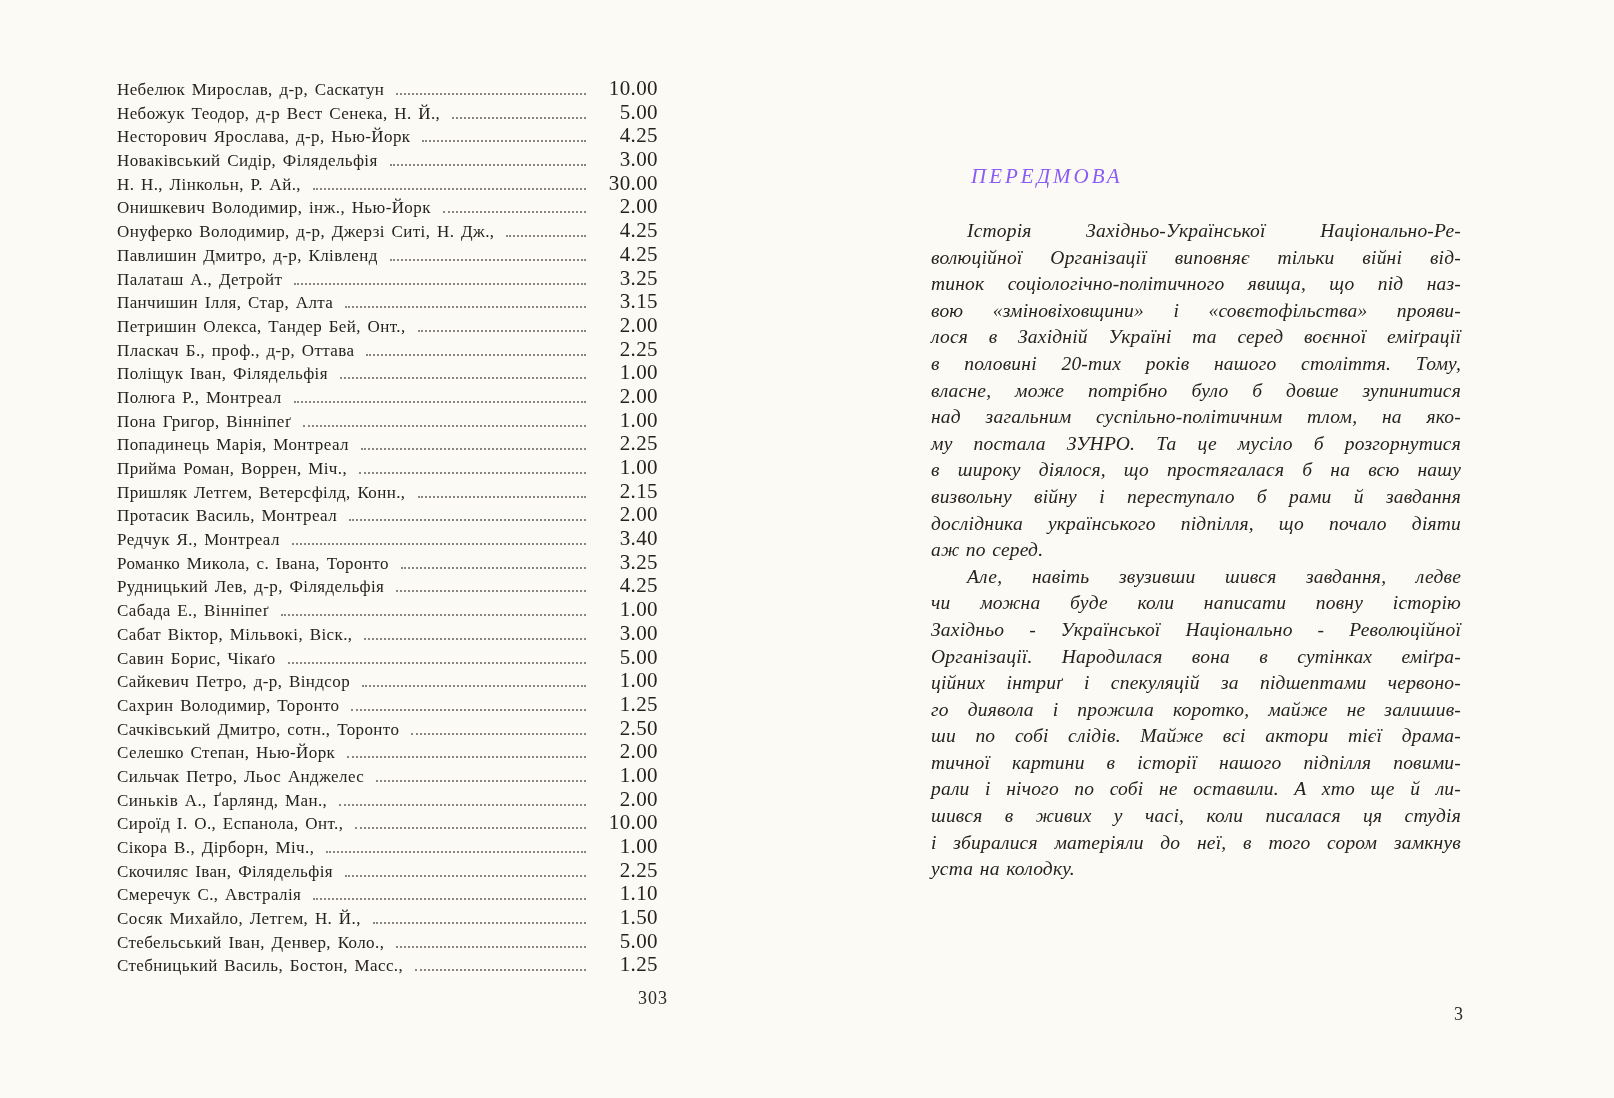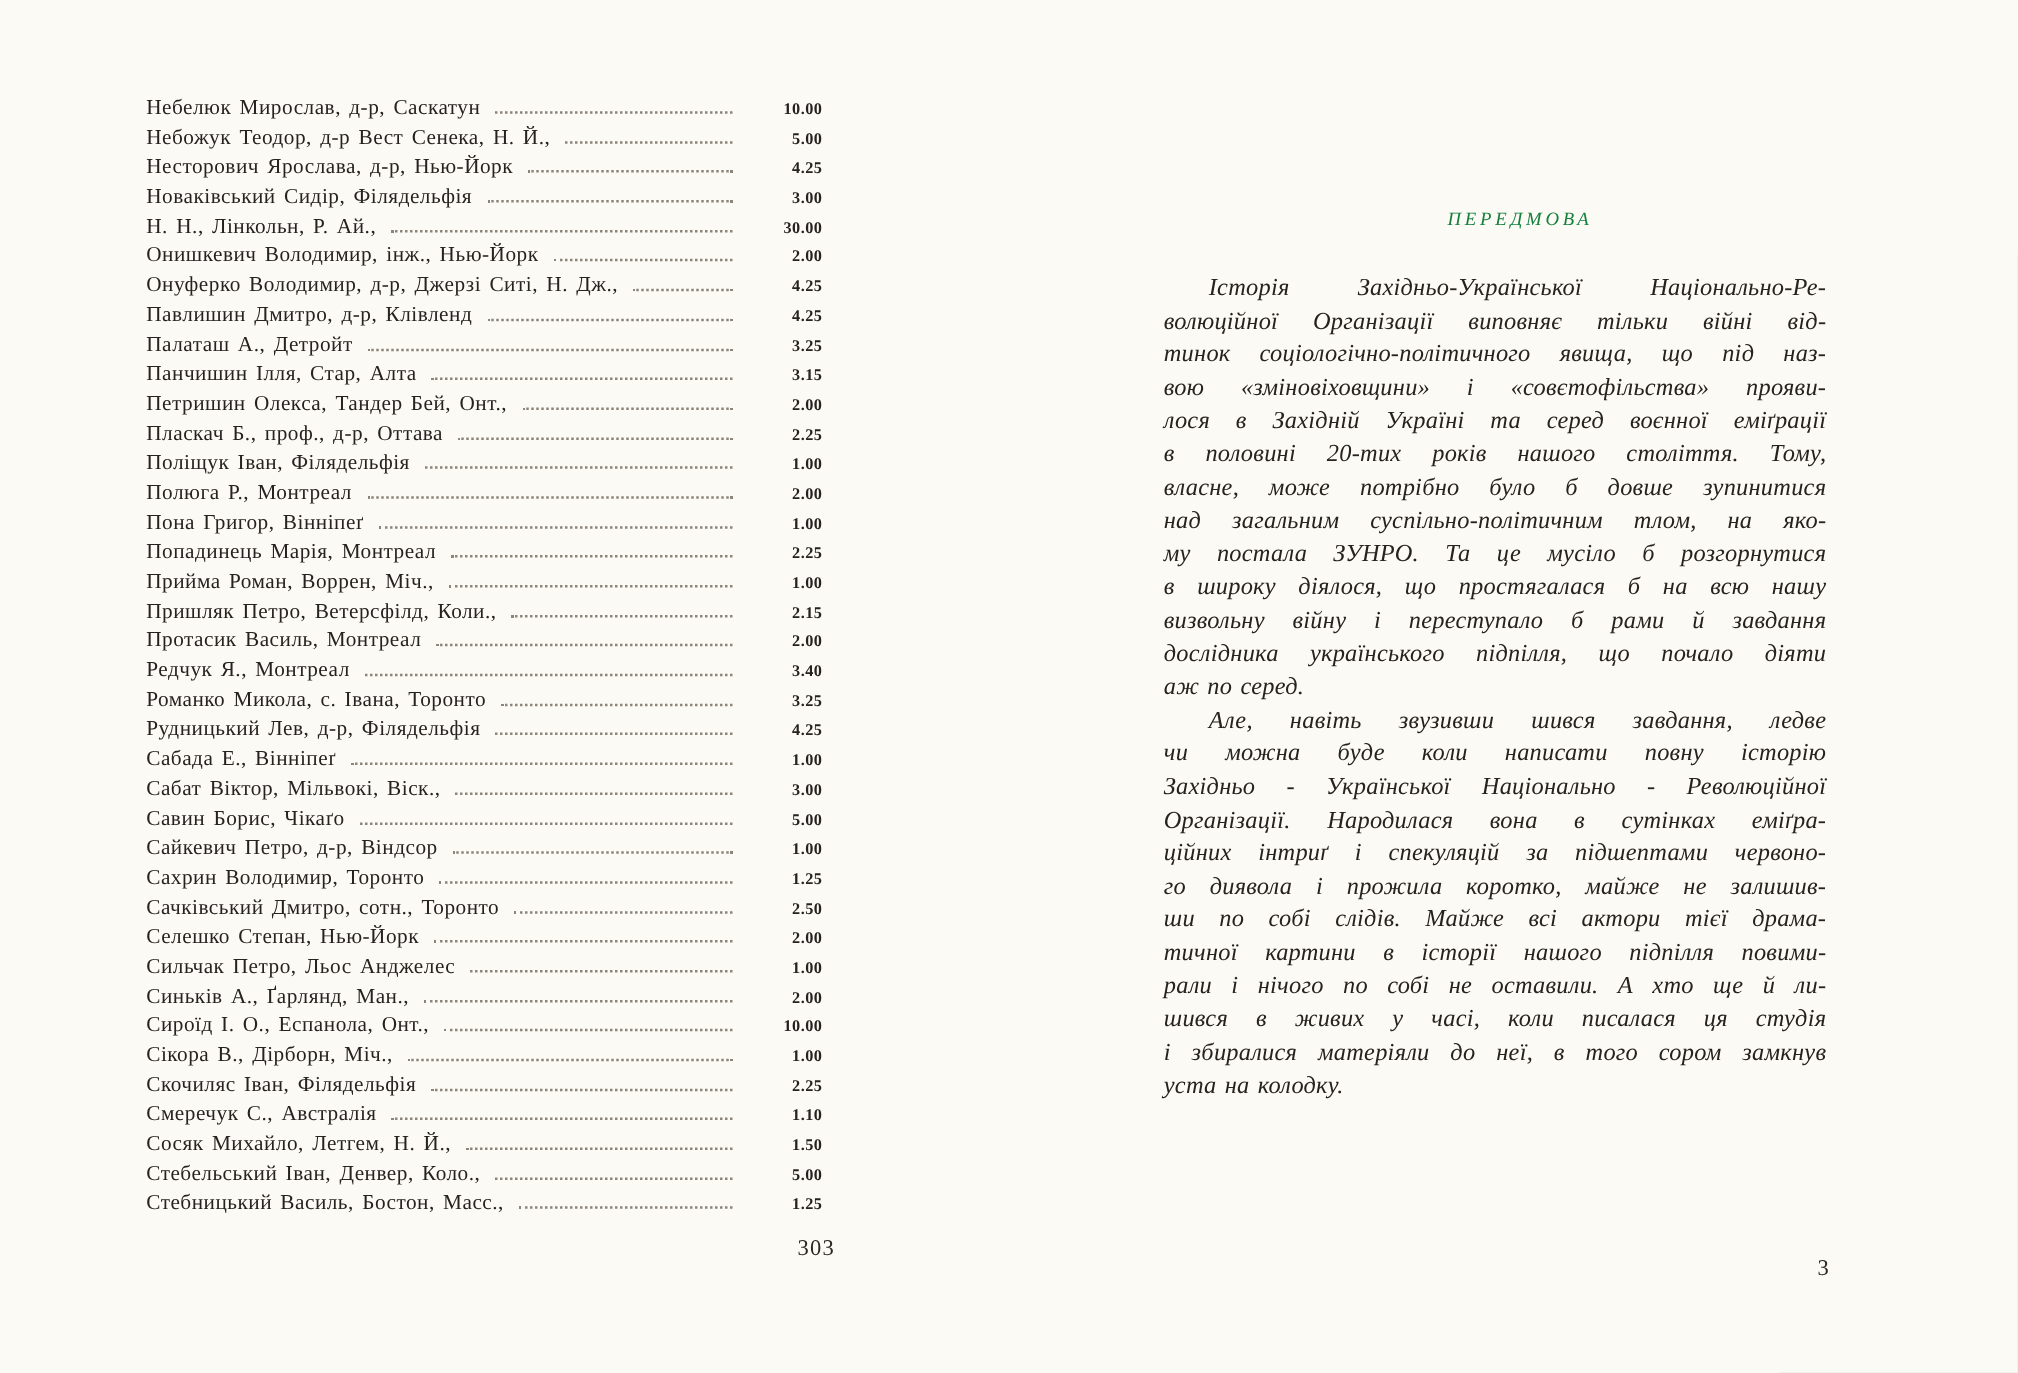--- a/index.html
+++ b/index.html
@@ -18,31 +18,31 @@
     height:23.7px;
     font-size:17px;letter-spacing:.4px;word-spacing:2px;
     color:#262220;white-space:nowrap;
   }
   .donor-name{flex:0 0 auto;}
   .leader{
     flex:1 1 auto;min-width:8px;height:0;
     border-bottom:2px dotted #8b857b;
     margin:0 8px 0 12px;
   }
-  .donor-amount{flex:0 0 64px;text-align:right;font-size:13px;letter-spacing:.4px;font-weight:bold;}
+  .donor-amount{flex:0 0 64px;text-align:right;font-size:21px;letter-spacing:.4px;}
   .page-number{position:absolute;font-size:18px;letter-spacing:1px;color:#2b2722;}
   .page-number-left{left:623px;top:988px;width:60px;text-align:center;}
   .page-number-right{left:1404px;top:1004px;width:60px;text-align:right;}
   
   .right-page{position:absolute;left:931px;top:163px;width:530px;}
   .chapter-title{
     margin:0 0 29px 40px;
-    font-size:15px;line-height:26px;font-weight:normal;
-    font-style:italic;text-align:center;letter-spacing:3px;
-    color:#15803d;
+    font-size:21px;line-height:26px;font-weight:normal;
+    font-style:italic;letter-spacing:3px;
+    color:#8b5cf6;
   }
   .paragraph{margin:0;}
   .para-line{
     font-style:italic;
     font-size:19.5px;line-height:26.6px;
     letter-spacing:.2px;word-spacing:1.5px;
     text-align:justify;text-align-last:justify;
     color:#26221e;
   }
   .para-line.first{text-indent:36px;}
@@ -134,21 +134,21 @@
           <span class="donor-name">Попадинець Марія, Монтреал</span>
           <span class="leader"></span>
           <span class="donor-amount">2.25</span>
         </div>
         <div class="donor-row">
           <span class="donor-name">Прийма Роман, Воррен, Міч.,</span>
           <span class="leader"></span>
           <span class="donor-amount">1.00</span>
         </div>
         <div class="donor-row">
-          <span class="donor-name">Пришляк Петро, Ветерсфілд, Коли.,</span>
+          <span class="donor-name">Пришляк Летгем, Ветерсфілд, Конн.,</span>
           <span class="leader"></span>
           <span class="donor-amount">2.15</span>
         </div>
         <div class="donor-row">
           <span class="donor-name">Протасик Василь, Монтреал</span>
           <span class="leader"></span>
           <span class="donor-amount">2.00</span>
         </div>
         <div class="donor-row">
           <span class="donor-name">Редчук Я., Монтреал</span>

